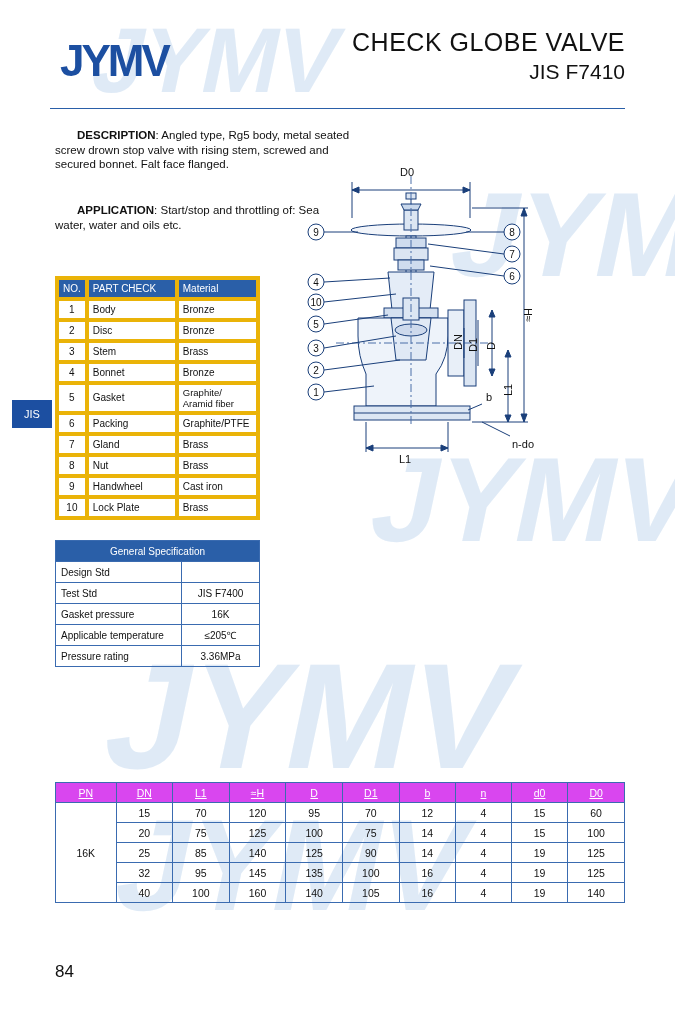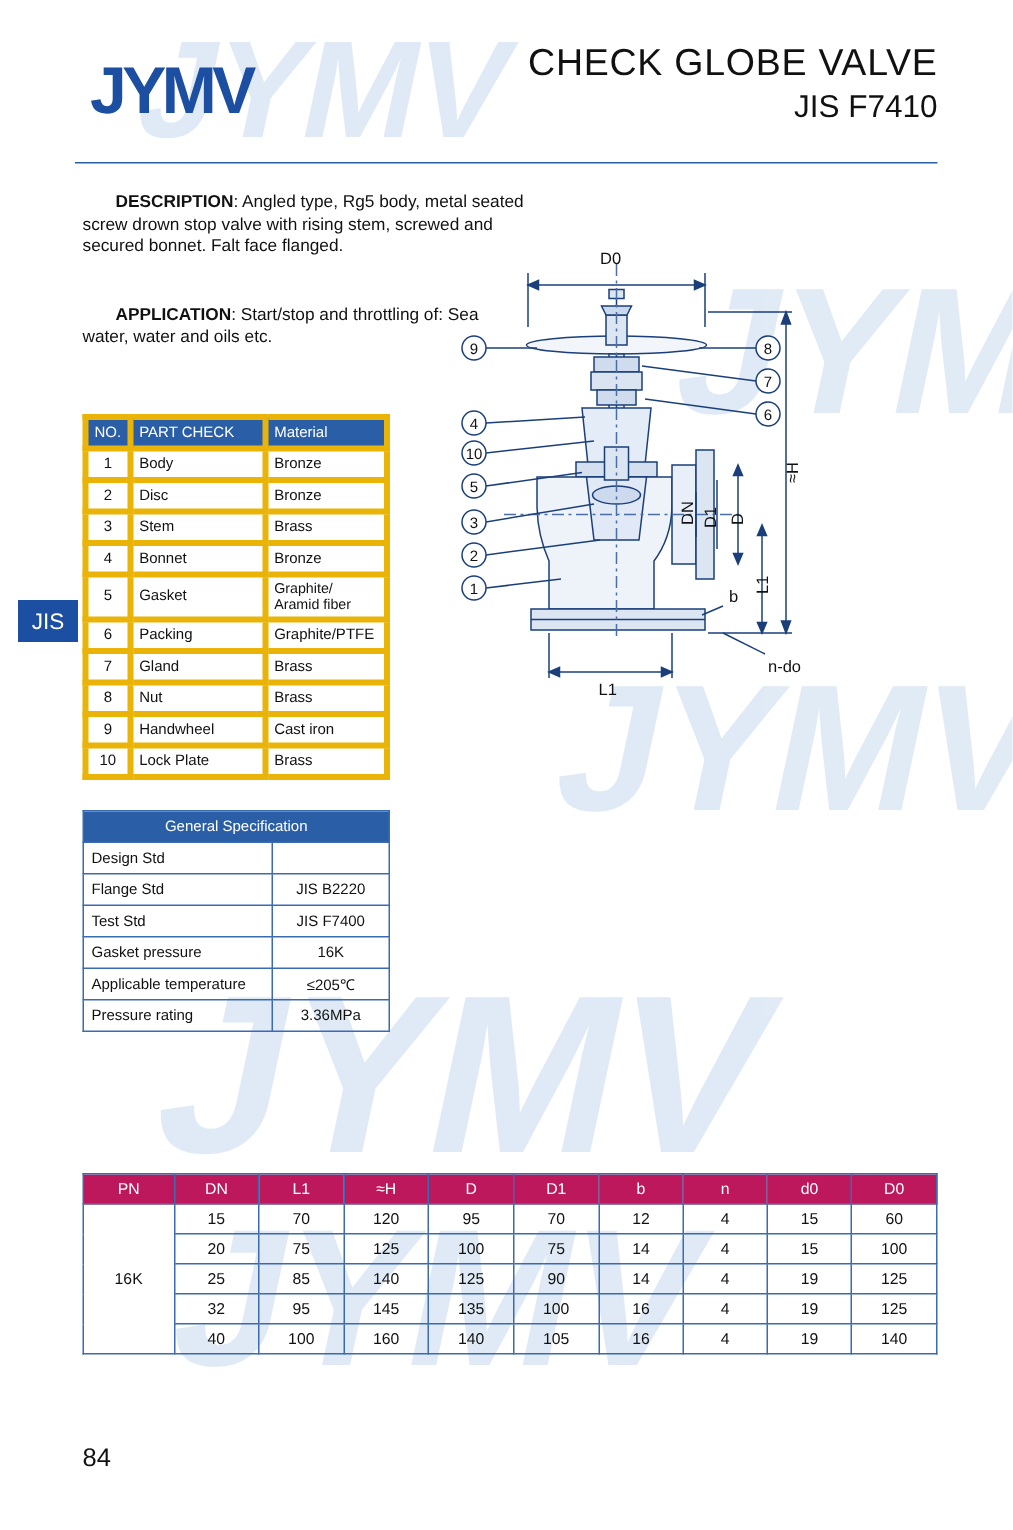--- a/index.html
+++ b/index.html
@@ -79,21 +79,21 @@
 
   
   .side-tab {
     position: absolute;
     left: 12px;
     top: 400px;
     width: 40px;
     height: 28px;
     background: #1c4fa1;
     color: #fff;
-    font-size: 15px;
+    font-size: 11px;
     display: flex;
     align-items: center;
     justify-content: center;
     z-index: 3;
   }
 
   
   .desc {
     position: absolute;
     left: 55px;
@@ -171,23 +171,24 @@
     width: 570px;
     font-size: 10.5px;
   }
   .dims th, .dims td {
     border: 1px solid #3a6bb0;
     text-align: center;
     height: 17px;
     padding: 1px 0;
   }
   .dims thead th {
-    background: #be185d;
+    background: #d946ef;
     color: #fff;
     font-weight: normal;
+    text-decoration: underline;
   }
 
   
   .pageno {
     position: absolute;
     left: 55px;
     top: 962px;
     font-size: 17px;
   }
 
@@ -294,24 +295,20 @@
 <table class="gspec layer">
   <thead>
     <tr>
       <th colspan="2">General Specification</th>
     </tr>
   </thead>
   <tbody>
     <tr>
       <td class="k">Design Std</td>
       <td class="v"></td>
-    </tr>
-    <tr>
-      <td class="k">Flange Std</td>
-      <td class="v">JIS B2220</td>
     </tr>
     <tr>
       <td class="k">Test Std</td>
       <td class="v">JIS F7400</td>
     </tr>
     <tr>
       <td class="k">Gasket pressure</td>
       <td class="v">16K</td>
     </tr>
     <tr>

